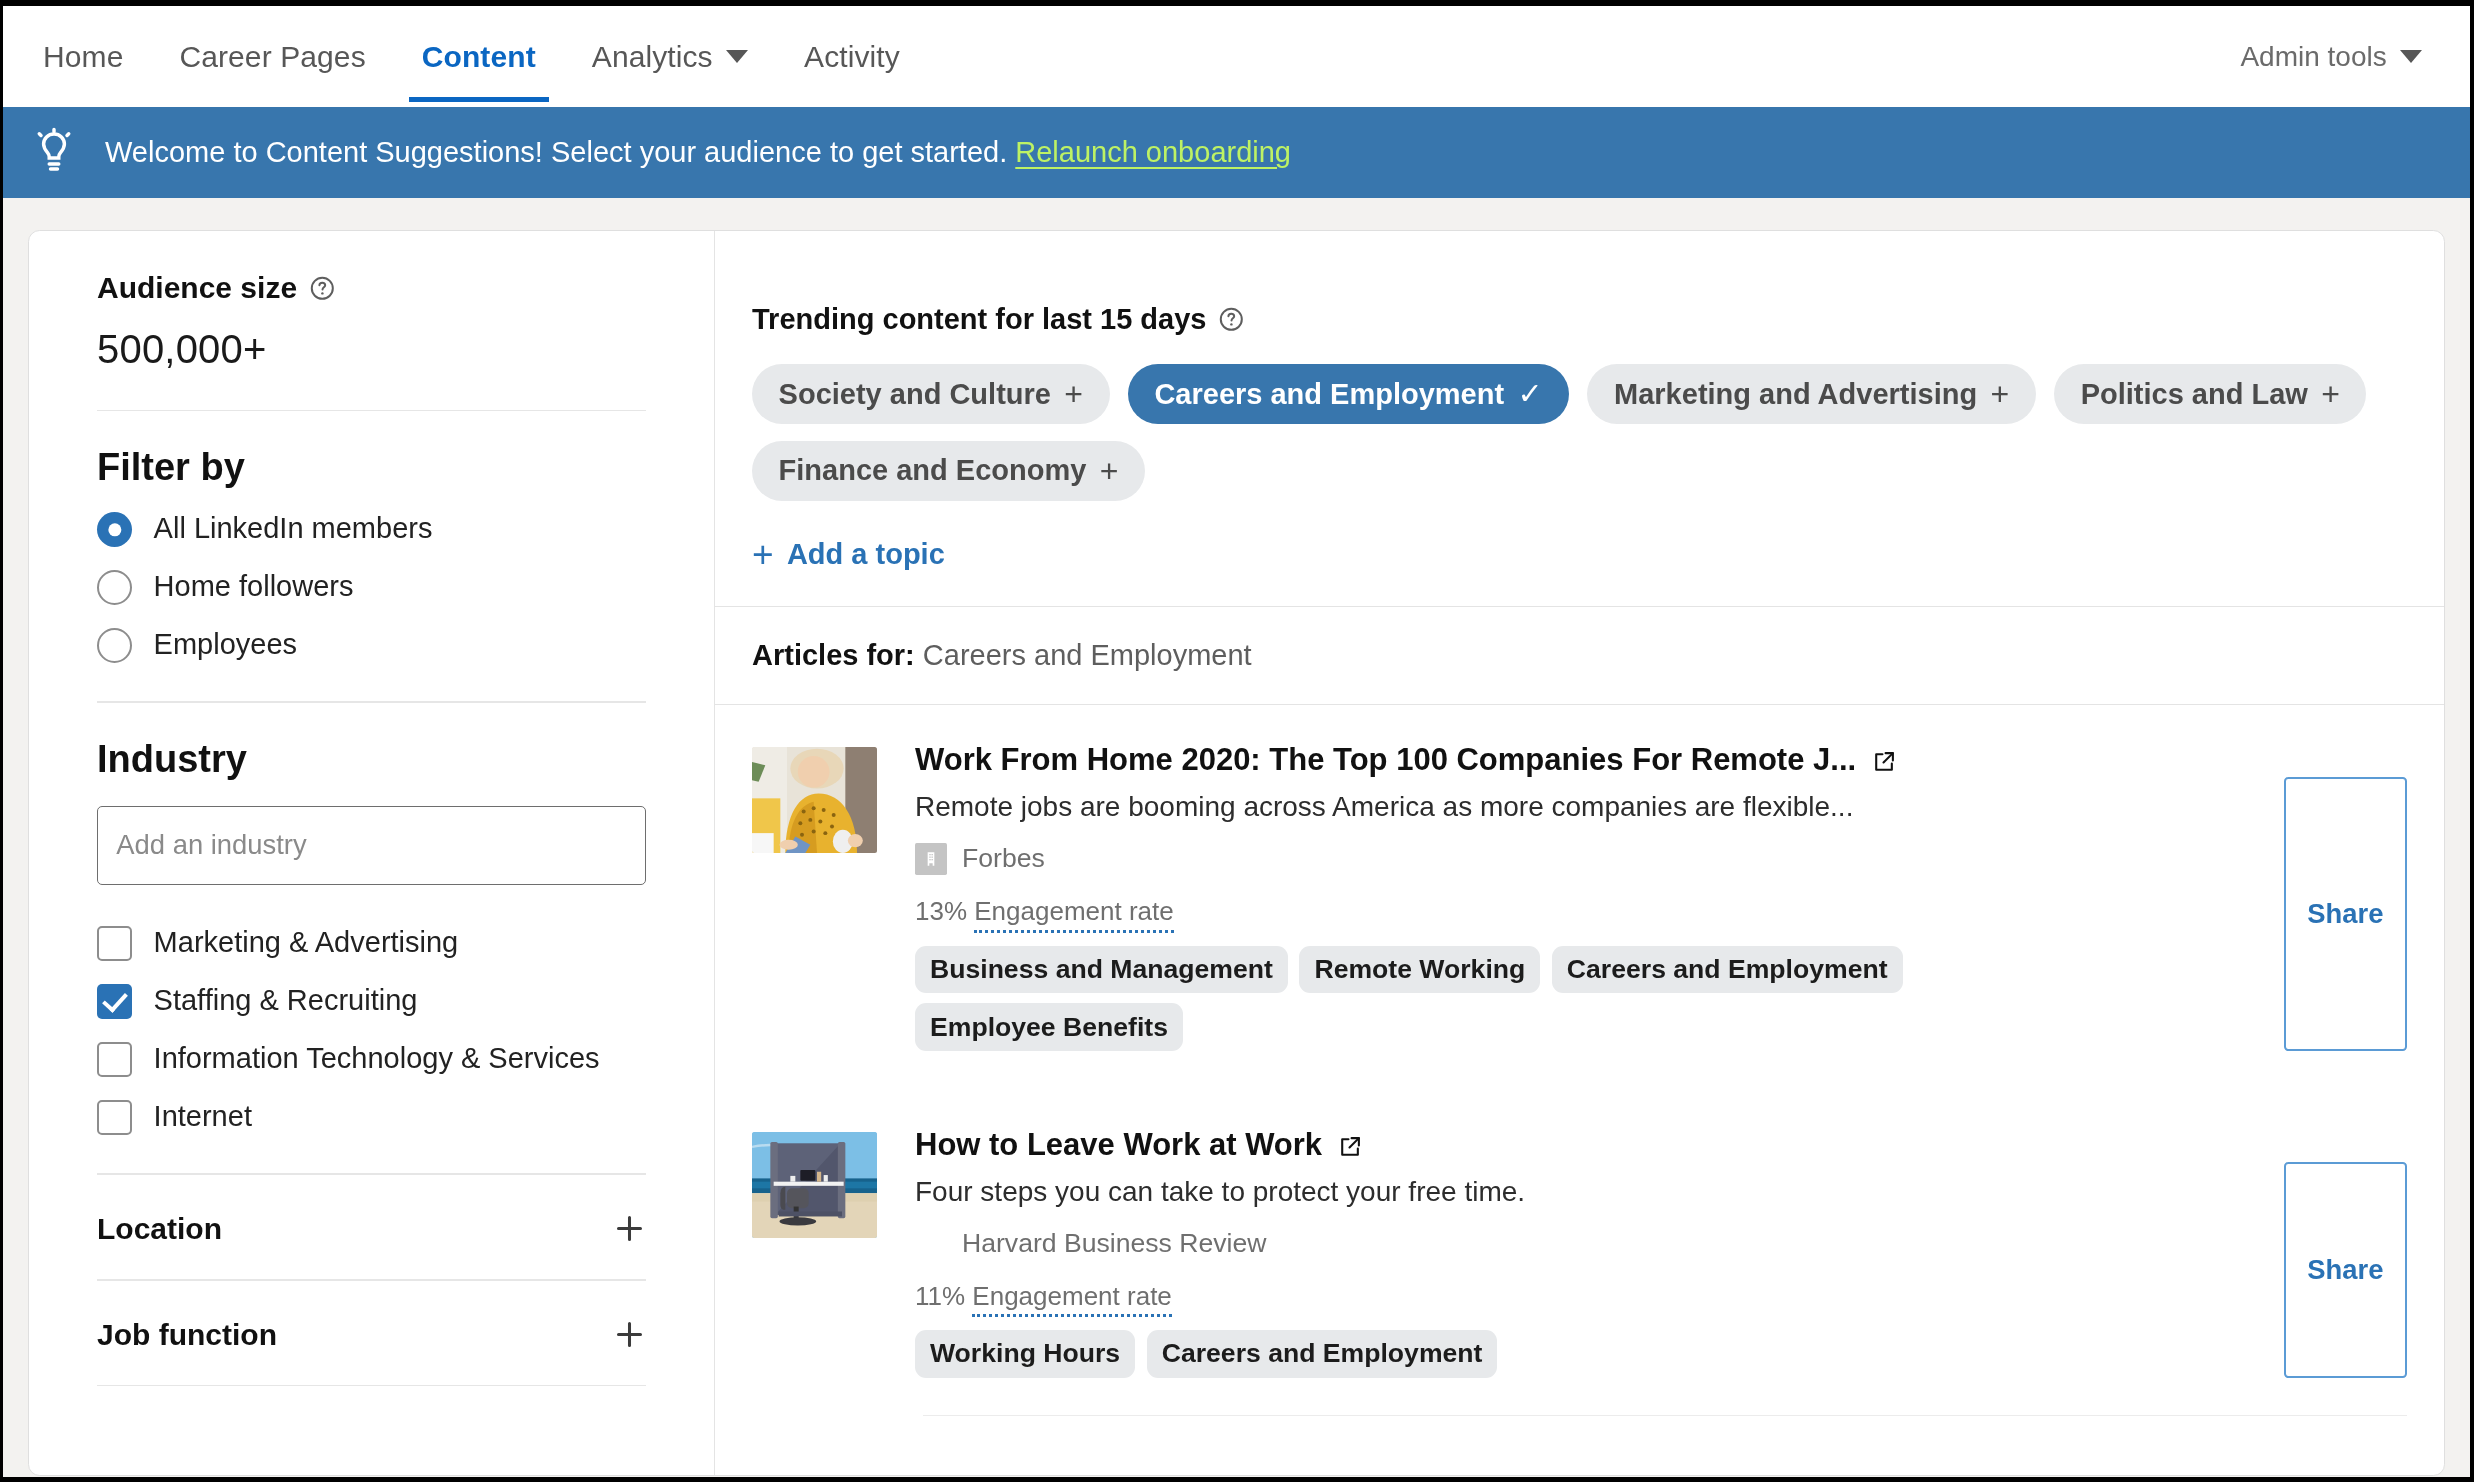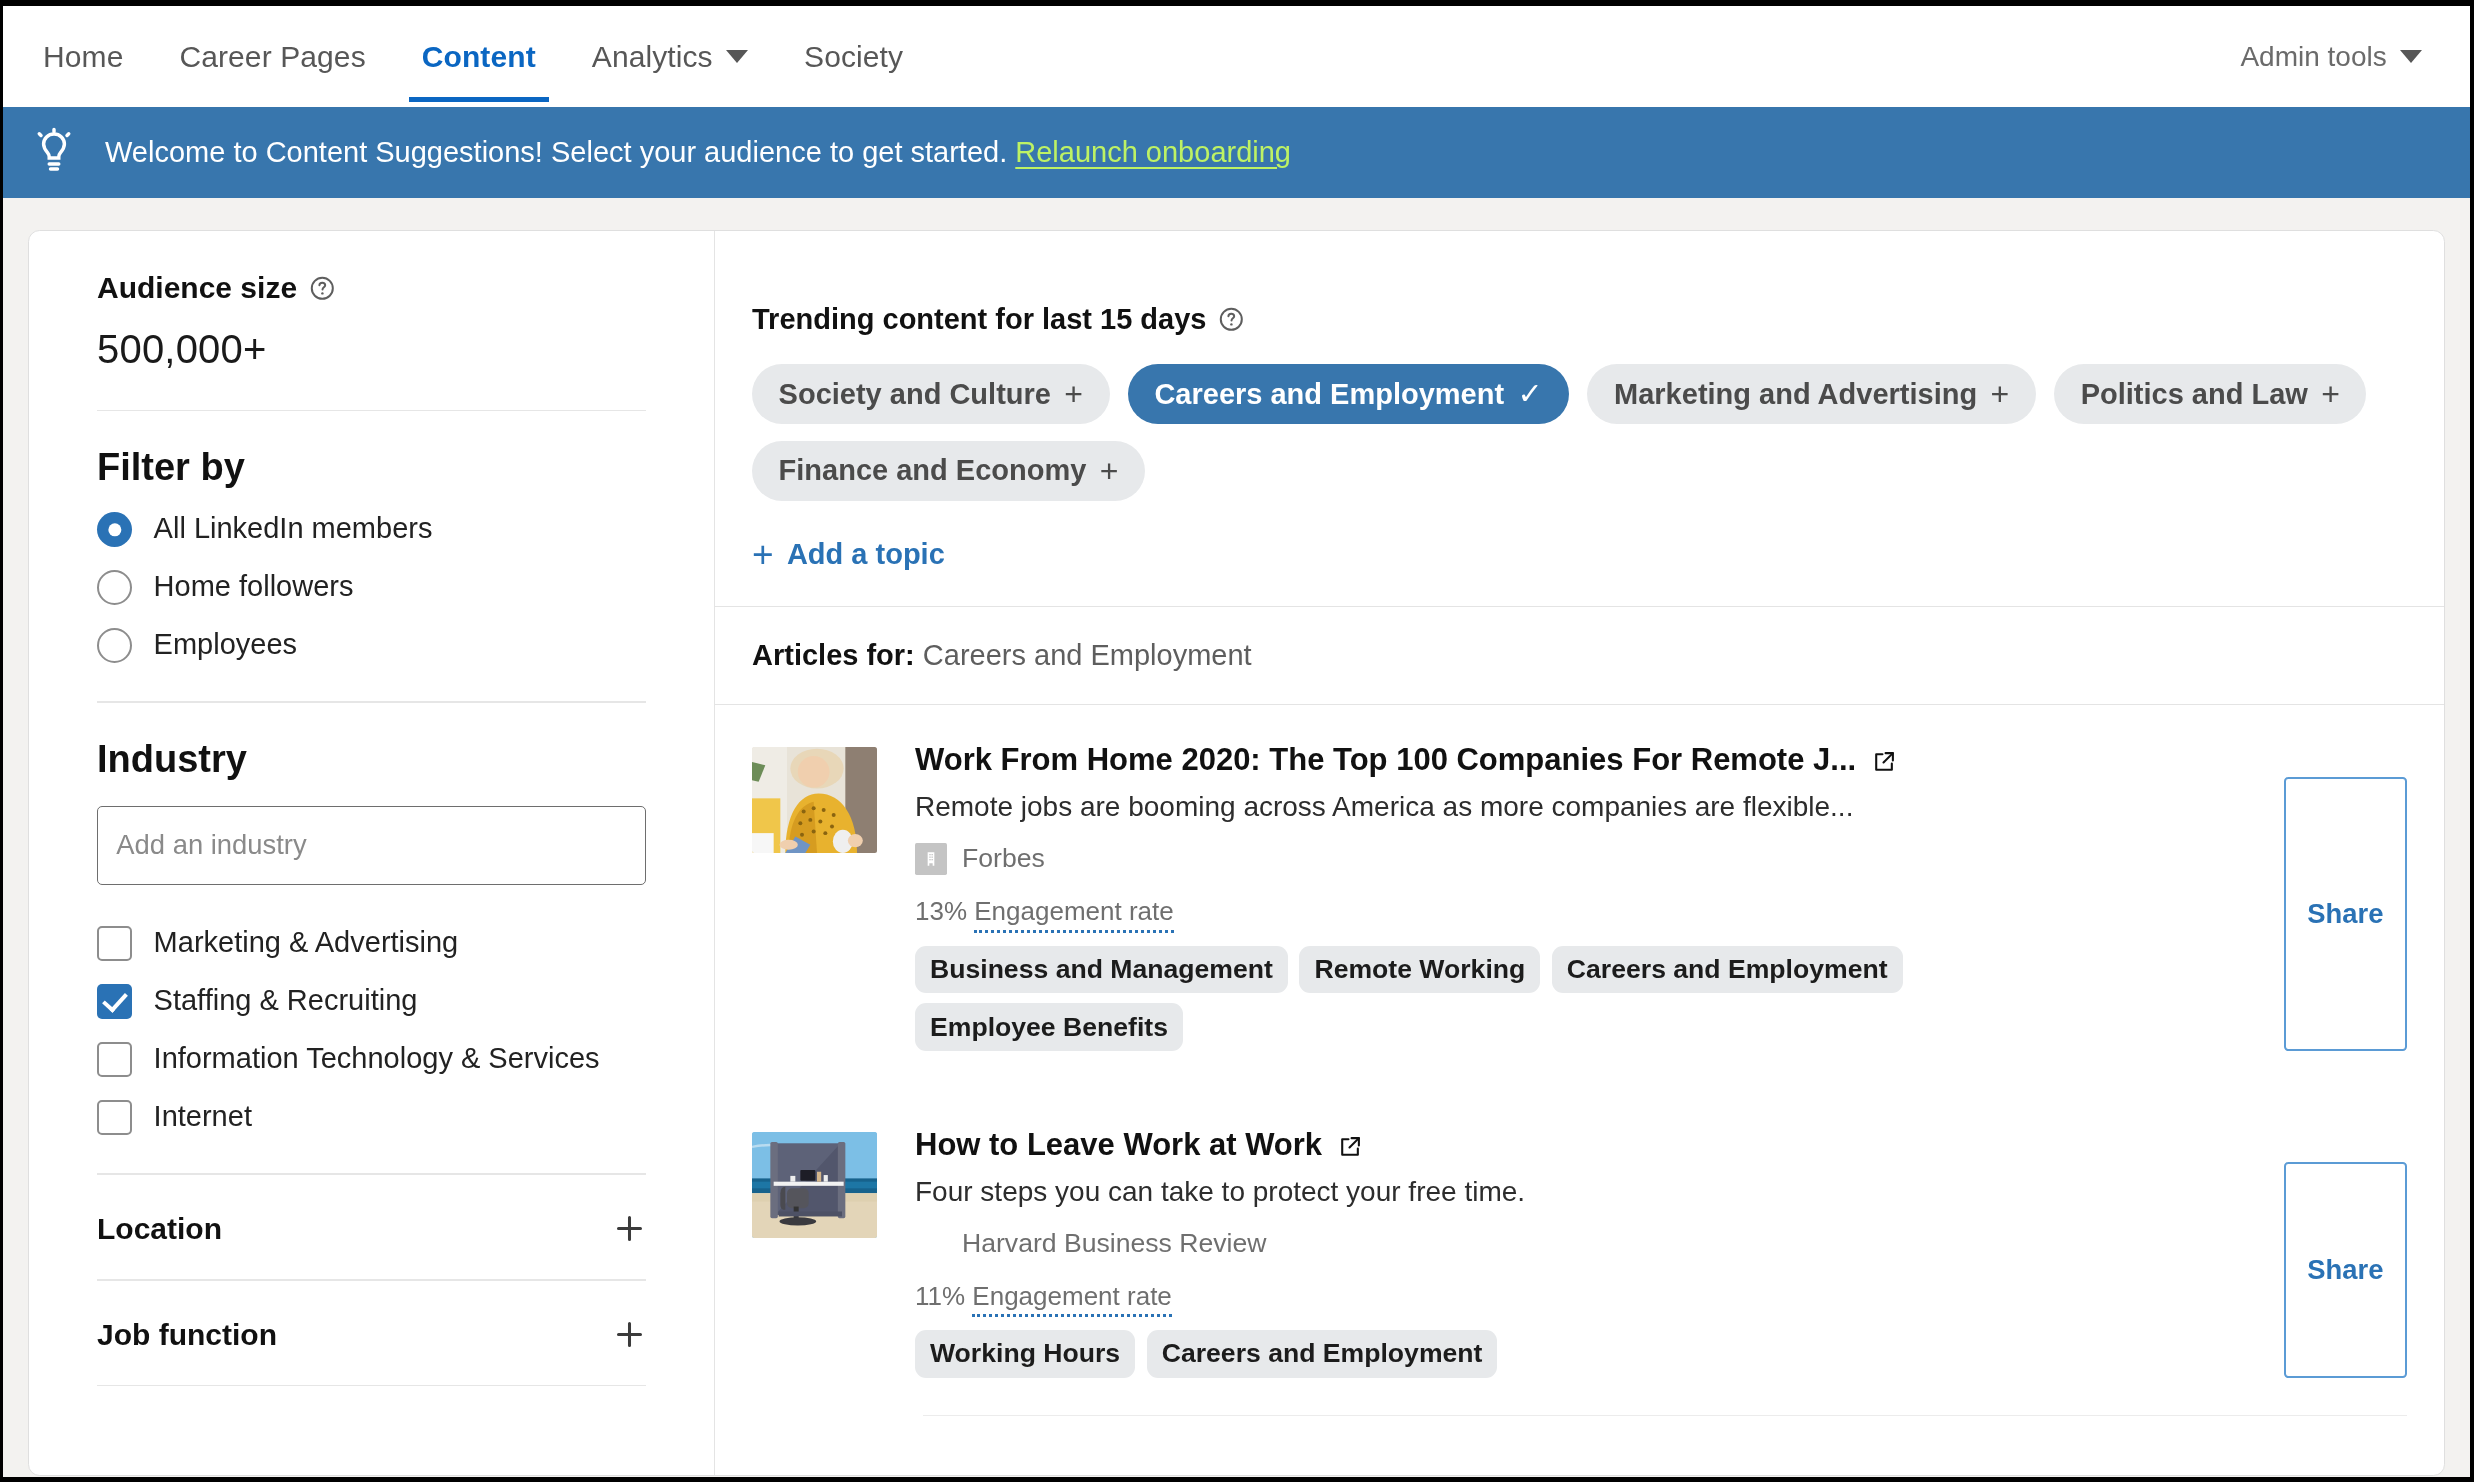--- a/index.html
+++ b/index.html
@@ -330,21 +330,21 @@
         <span>Career Pages</span>
       </div>
       <div class="nav-item active">
         <span>Content</span>
       </div>
       <div class="nav-item">
         <span>Analytics</span>
         <span class="nav-caret"></span>
       </div>
       <div class="nav-item">
-        <span>Society</span>
+        <span>Activity</span>
       </div>
     </div>
     <div class="nav-right">
       <span>Admin tools</span>
       <span class="nav-caret"></span>
     </div>
   </div>
 
   <div class="banner">
     <span class="bulb-icon">

